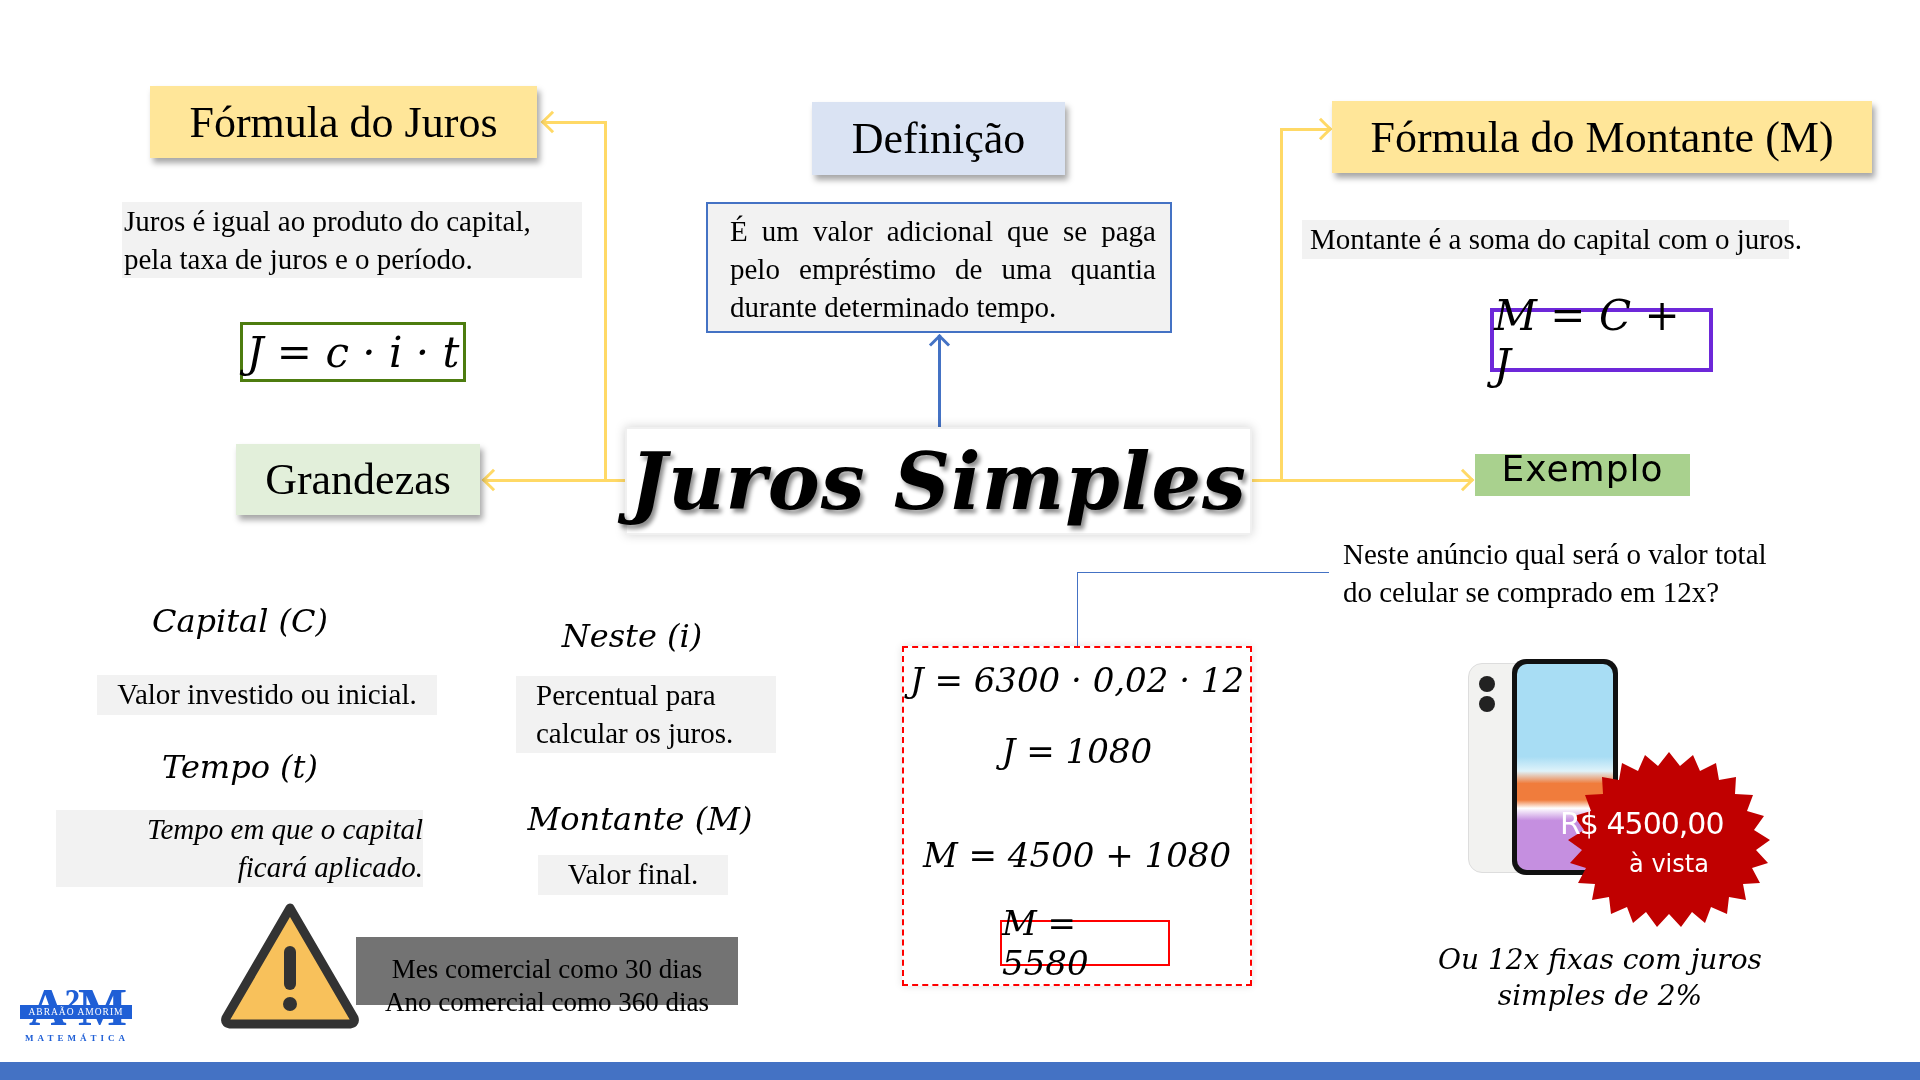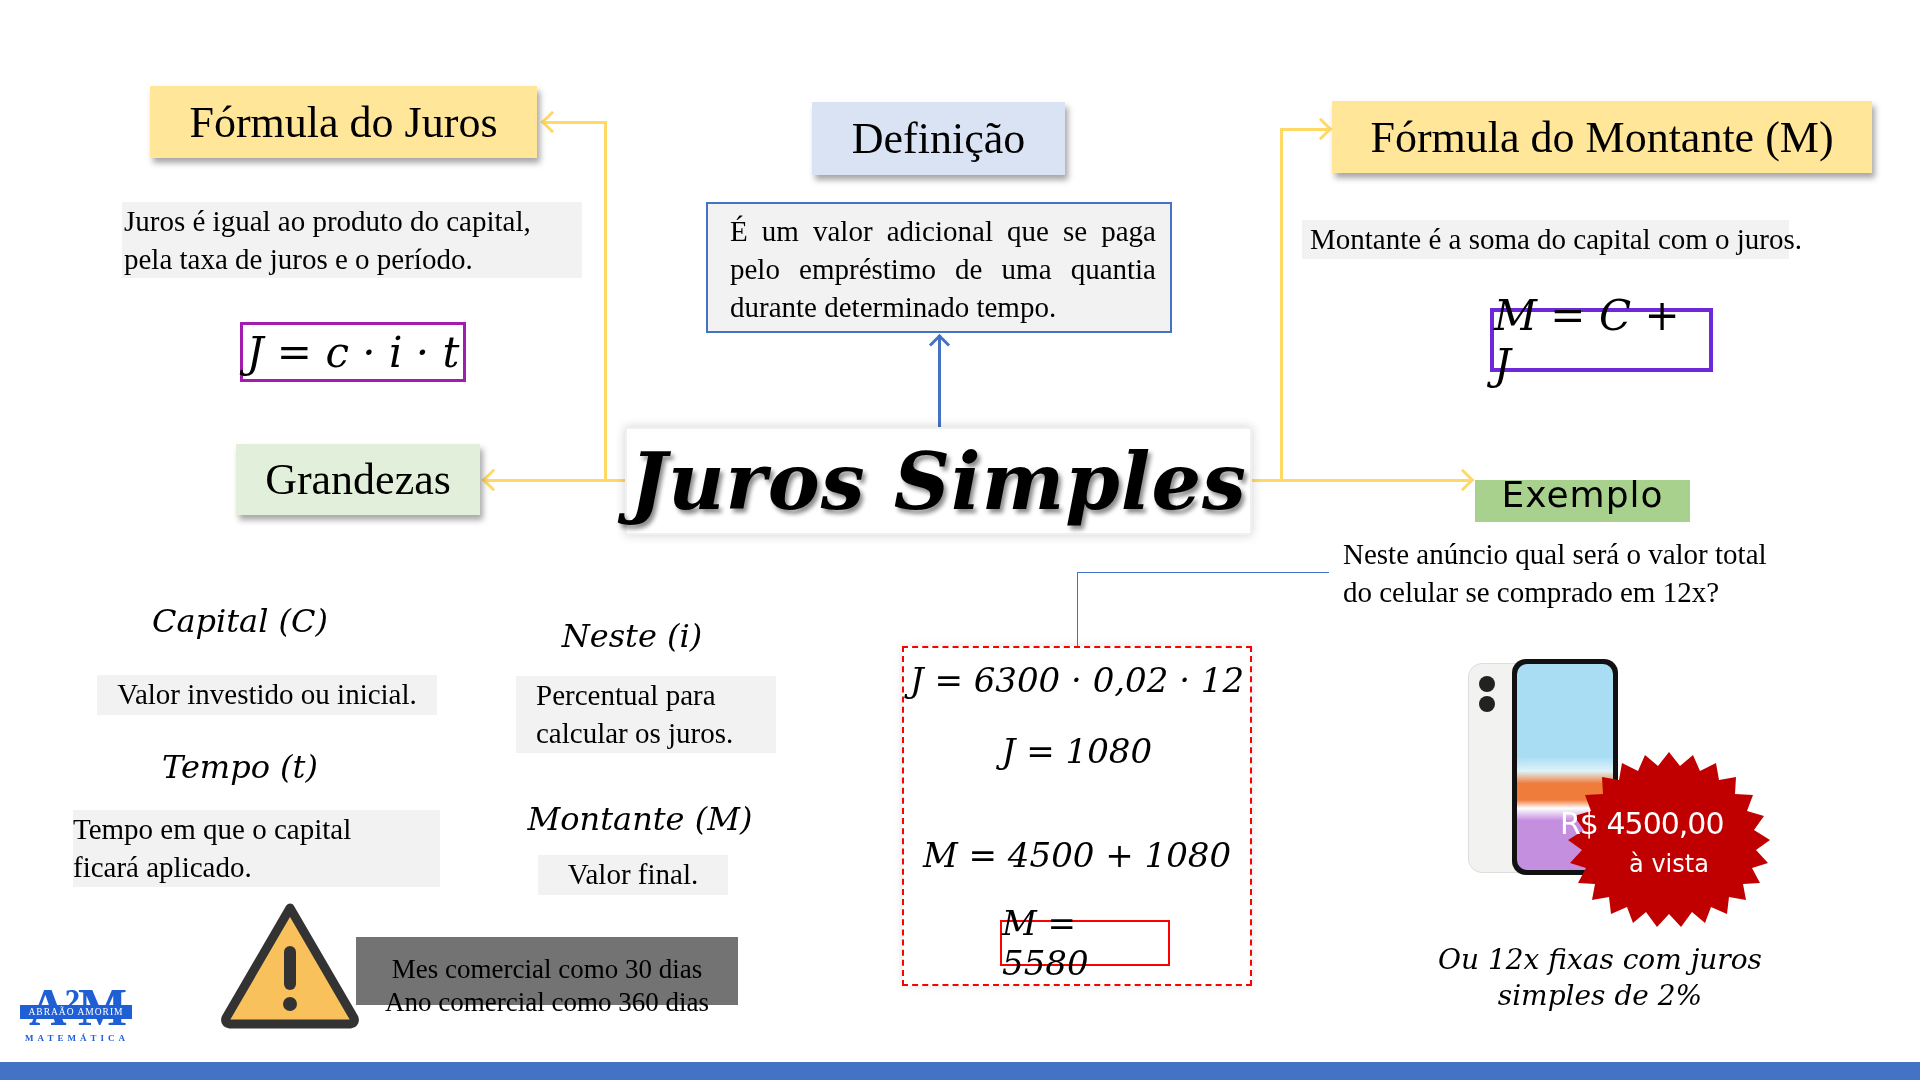--- a/index.html
+++ b/index.html
@@ -70,21 +70,21 @@
 <div class="bline" style="left:1077px; top:572px; width:252px; height:1px;"></div>
 <div class="bline" style="left:1077px; top:572px; width:1px; height:74px;"></div>
 
 <div class="abs title-box yellow" style="left:150px; top:86px; width:387px; height:72px;">
   <span>Fórmula do Juros</span>
 </div>
 <div class="abs grey-bg desc" style="left:122px; top:202px; width:460px; height:76px; padding-left:2px;">
   <div>Juros é igual ao produto do capital,</div>
   <div>pela taxa de juros e o período.</div>
 </div>
-<div class="abs math" style="left:240px; top:322px; width:226px; height:60px; border:3px solid #a21caf; display:flex; align-items:center; justify-content:center; font-size:42px; background:#fff;">
+<div class="abs math" style="left:240px; top:322px; width:226px; height:60px; border:3px solid #4d7c0f; display:flex; align-items:center; justify-content:center; font-size:42px; background:#fff;">
   <span>J = c · i · t</span>
 </div>
 
 <div class="abs title-box blue-light" style="left:812px; top:102px; width:253px; height:73px;">
   <span>Definição</span>
 </div>
 <div class="abs grey-bg desc" style="left:706px; top:202px; width:466px; height:131px; border:2px solid #4472c4; padding:8px 14px 0 22px; text-align:justify; text-align-last:justify;">
   <div>É um valor adicional que se paga</div>
   <div>pelo empréstimo de uma quantia</div>
   <div style="text-align-last:left;">durante determinado tempo.</div>
@@ -119,21 +119,21 @@
   <span>Neste (i)</span>
 </div>
 <div class="abs grey-bg desc" style="left:516px; top:676px; width:260px; height:77px; padding-left:20px;">
   <div>Percentual para</div>
   <div>calcular os juros.</div>
 </div>
 
 <div class="abs math var-title" style="left:120px; top:748px; width:240px;">
   <span>Tempo (t)</span>
 </div>
-<div class="abs grey-bg desc" style="left:73px; top:810px; width:367px; height:77px; text-align:left;">
+<div class="abs grey-bg desc" style="left:56px; top:810px; width:367px; height:77px; text-align:right;font-style:italic;">
   <div>Tempo em que o capital</div>
   <div>ficará aplicado.</div>
 </div>
 
 <div class="abs math var-title" style="left:520px; top:800px; width:240px;">
   <span>Montante (M)</span>
 </div>
 <div class="abs grey-bg desc" style="left:538px; top:855px; width:190px; height:40px; text-align:center;">
   <span>Valor final.</span>
 </div>
@@ -150,21 +150,21 @@
   <div>Mes comercial como 30 dias</div>
   <div>Ano comercial como 360 dias</div>
 </div>
 
 <div class="abs" style="left:18px; top:985px; width:118px; height:62px;">
   <div style="position:absolute; left:4px; top:-4px; width:110px; text-align:center; font-family:'Liberation Serif',serif; font-weight:bold; font-size:52px; line-height:54px; color:#1f5fd6; letter-spacing:-2px;">A²M</div>
   <div style="position:absolute; left:2px; top:20px; width:112px; height:14px; background:#1f5fd6; color:#fff; font-size:9.5px; line-height:14px; text-align:center; letter-spacing:1px; font-family:'Liberation Serif',serif;">ABRAÃO AMORIM</div>
   <div style="position:absolute; left:0; top:48px; width:118px; text-align:center; color:#1f5fd6; font-size:9px; letter-spacing:4px; font-weight:bold; font-family:'Liberation Serif',serif;">MATEMÁTICA</div>
 </div>
 
-<div class="abs" style="left:1475px; top:480px; width:215px; height:42px; background:#a9d18e; display:flex; align-items:center; justify-content:center; font-family:'DejaVu Sans',sans-serif; font-size:36px; letter-spacing:1px;">
+<div class="abs" style="left:1475px; top:454px; width:215px; height:42px; background:#a9d18e; display:flex; align-items:center; justify-content:center; font-family:'DejaVu Sans',sans-serif; font-size:36px; letter-spacing:1px;">
   <span style="margin-top:-14px;">Exemplo</span>
 </div>
 <div class="abs desc" style="left:1343px; top:535px; width:520px;">
   <div>Neste anúncio qual será o valor total</div>
   <div>do celular se comprado em 12x?</div>
 </div>
 
 <div class="abs" id="calc-box">
   <div class="calc-line math" style="top:12px;">J = 6300 · 0,02 · 12</div>
   <div class="calc-line math" style="top:83px;">J = 1080</div>

